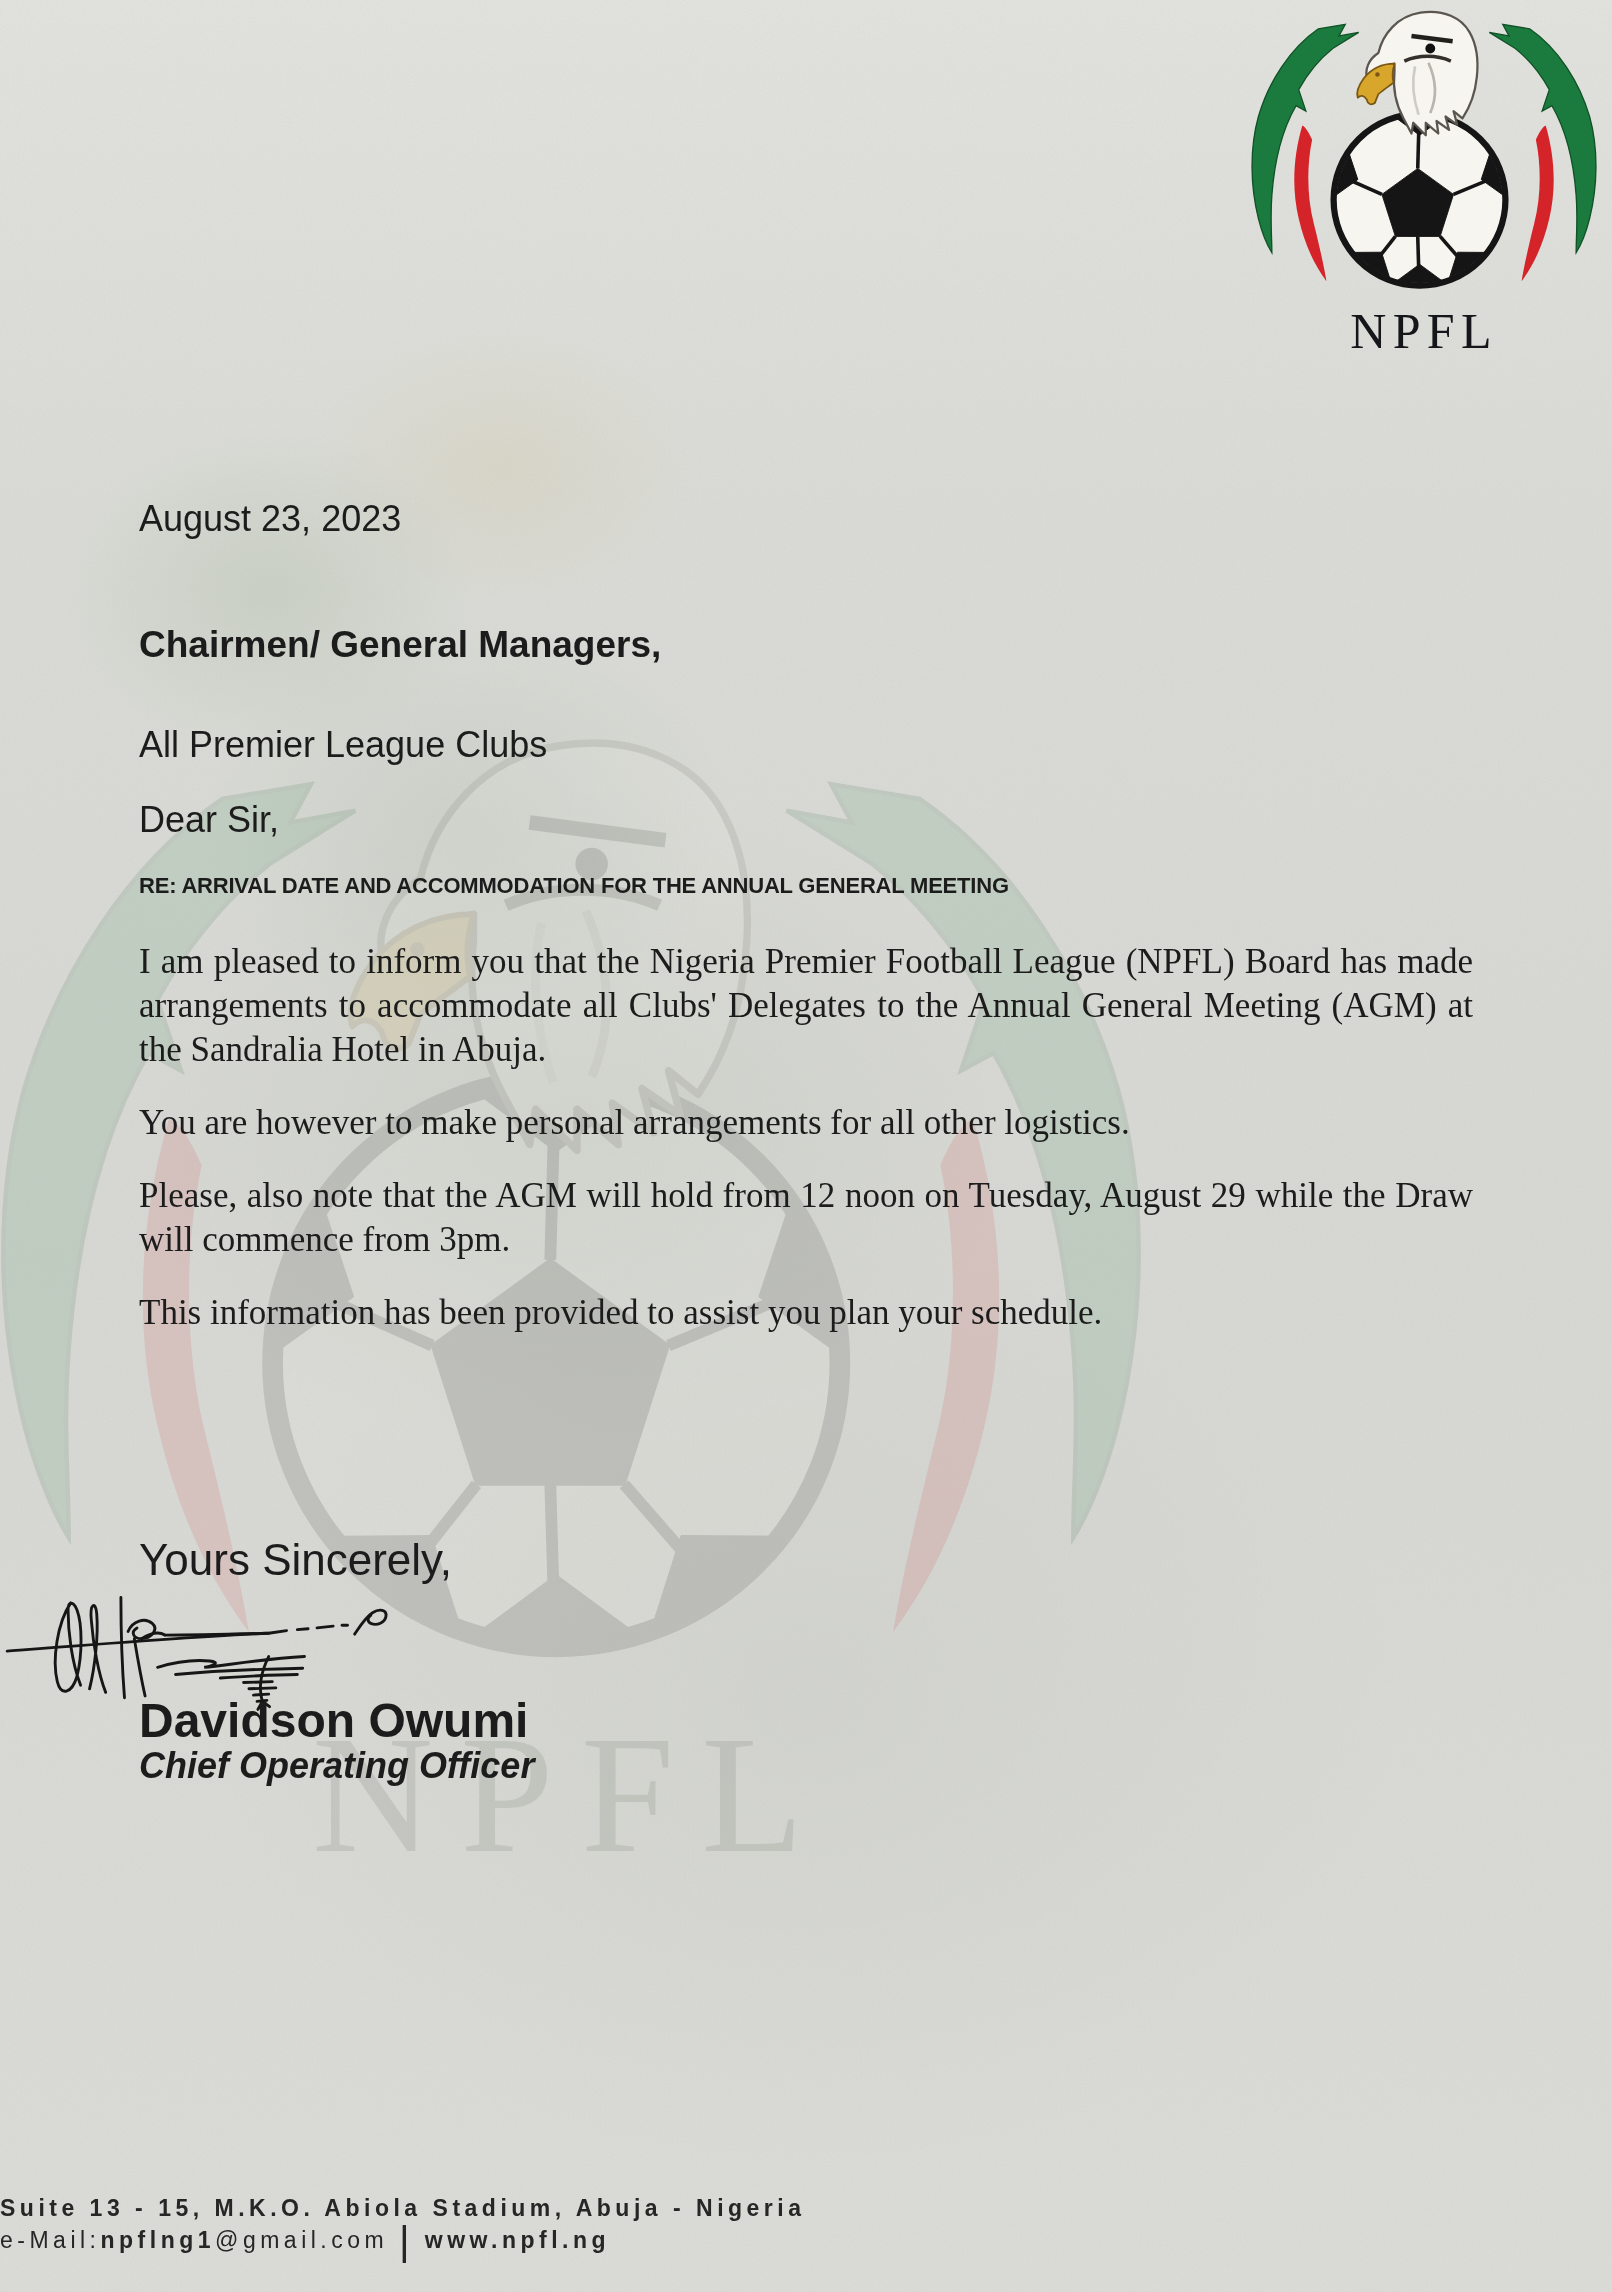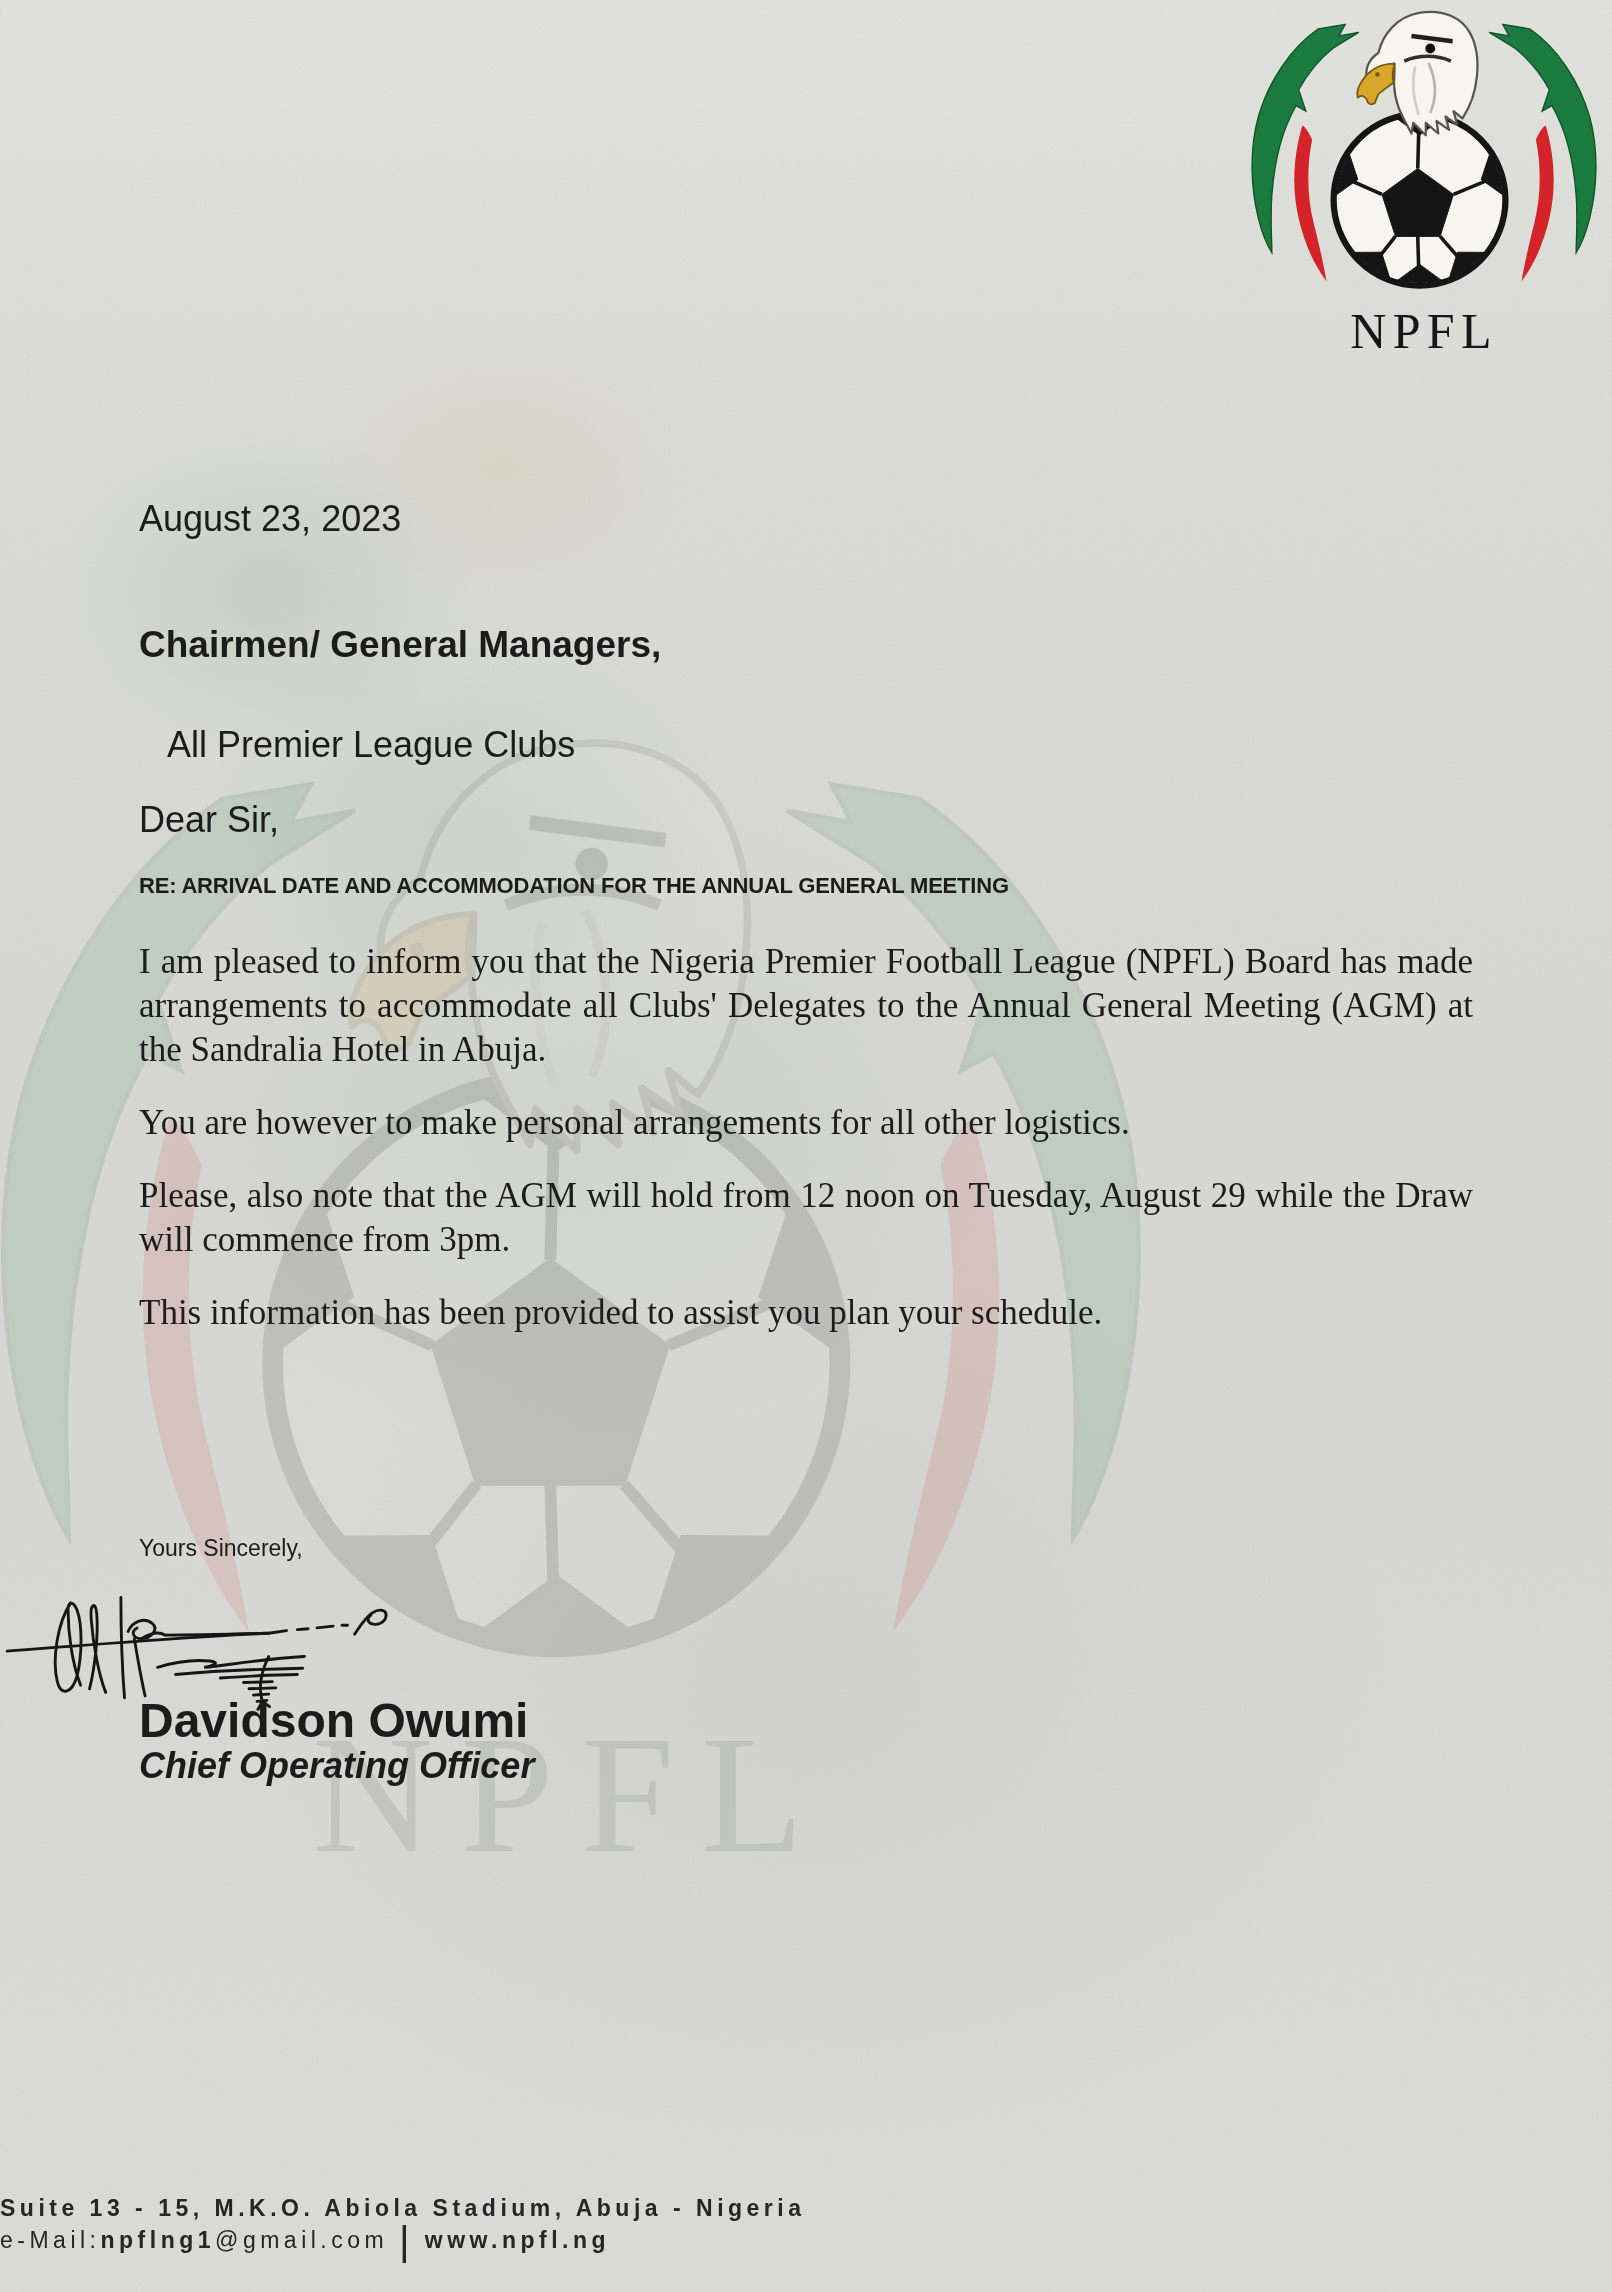--- a/index.html
+++ b/index.html
@@ -29,31 +29,31 @@
   }
   .logo{position:absolute;left:1245px;top:7.2px;width:358px;}
   .logo-word{
     width:358px;text-align:center;margin-top:0px;
     font-family:"Liberation Serif", serif;
     font-size:50px;letter-spacing:6.3px;line-height:1;color:#15161a;
   }
   .abs{position:absolute;left:139px;white-space:nowrap;}
   .t-date{top:498px;font-size:36px;text-align:center;}
   .t-r1{top:624px;font-size:37px;font-weight:bold;}
-  .t-r2{top:724px;font-size:36px;margin-left:28px;}
+  .t-r2{top:724px;font-size:36px;}
   .t-sal{top:799px;font-size:36px;}
   .t-subj{top:873px;font-size:22px;font-weight:bold;letter-spacing:-0.2px;}
   .body-text{position:absolute;left:139px;top:940px;width:1334px;}
   .body-text p{
     margin:0 0 29px 0;
     font-size:35px;line-height:44px;
     text-align:justify;
     font-family:Liberation Serif, serif;
   }
-  .t-closing{top:1535px;font-size:23px;}
+  .t-closing{top:1535px;font-size:44px;}
   .signature{position:absolute;left:0px;top:1592px;}
   .t-name{top:1693px;font-size:48px;font-weight:bold;text-align:center;}
   .t-title{top:1745px;font-size:36px;font-weight:bold;font-style:italic;}
   .footer{position:absolute;left:0;top:2192px;width:1613px;color:#262626;}
   .footer-line1{font-size:23px;font-weight:bold;letter-spacing:4.5px;line-height:32px;}
   .footer-line2{font-size:23px;letter-spacing:4.5px;line-height:32px;}
   .fw-light{font-weight:400;}
   .fw-bold{font-weight:bold;}
   .sep{display:inline-block;font-weight:400;font-size:41px;line-height:0;vertical-align:-7.2px;margin:0 10.7px;}
 </style>

